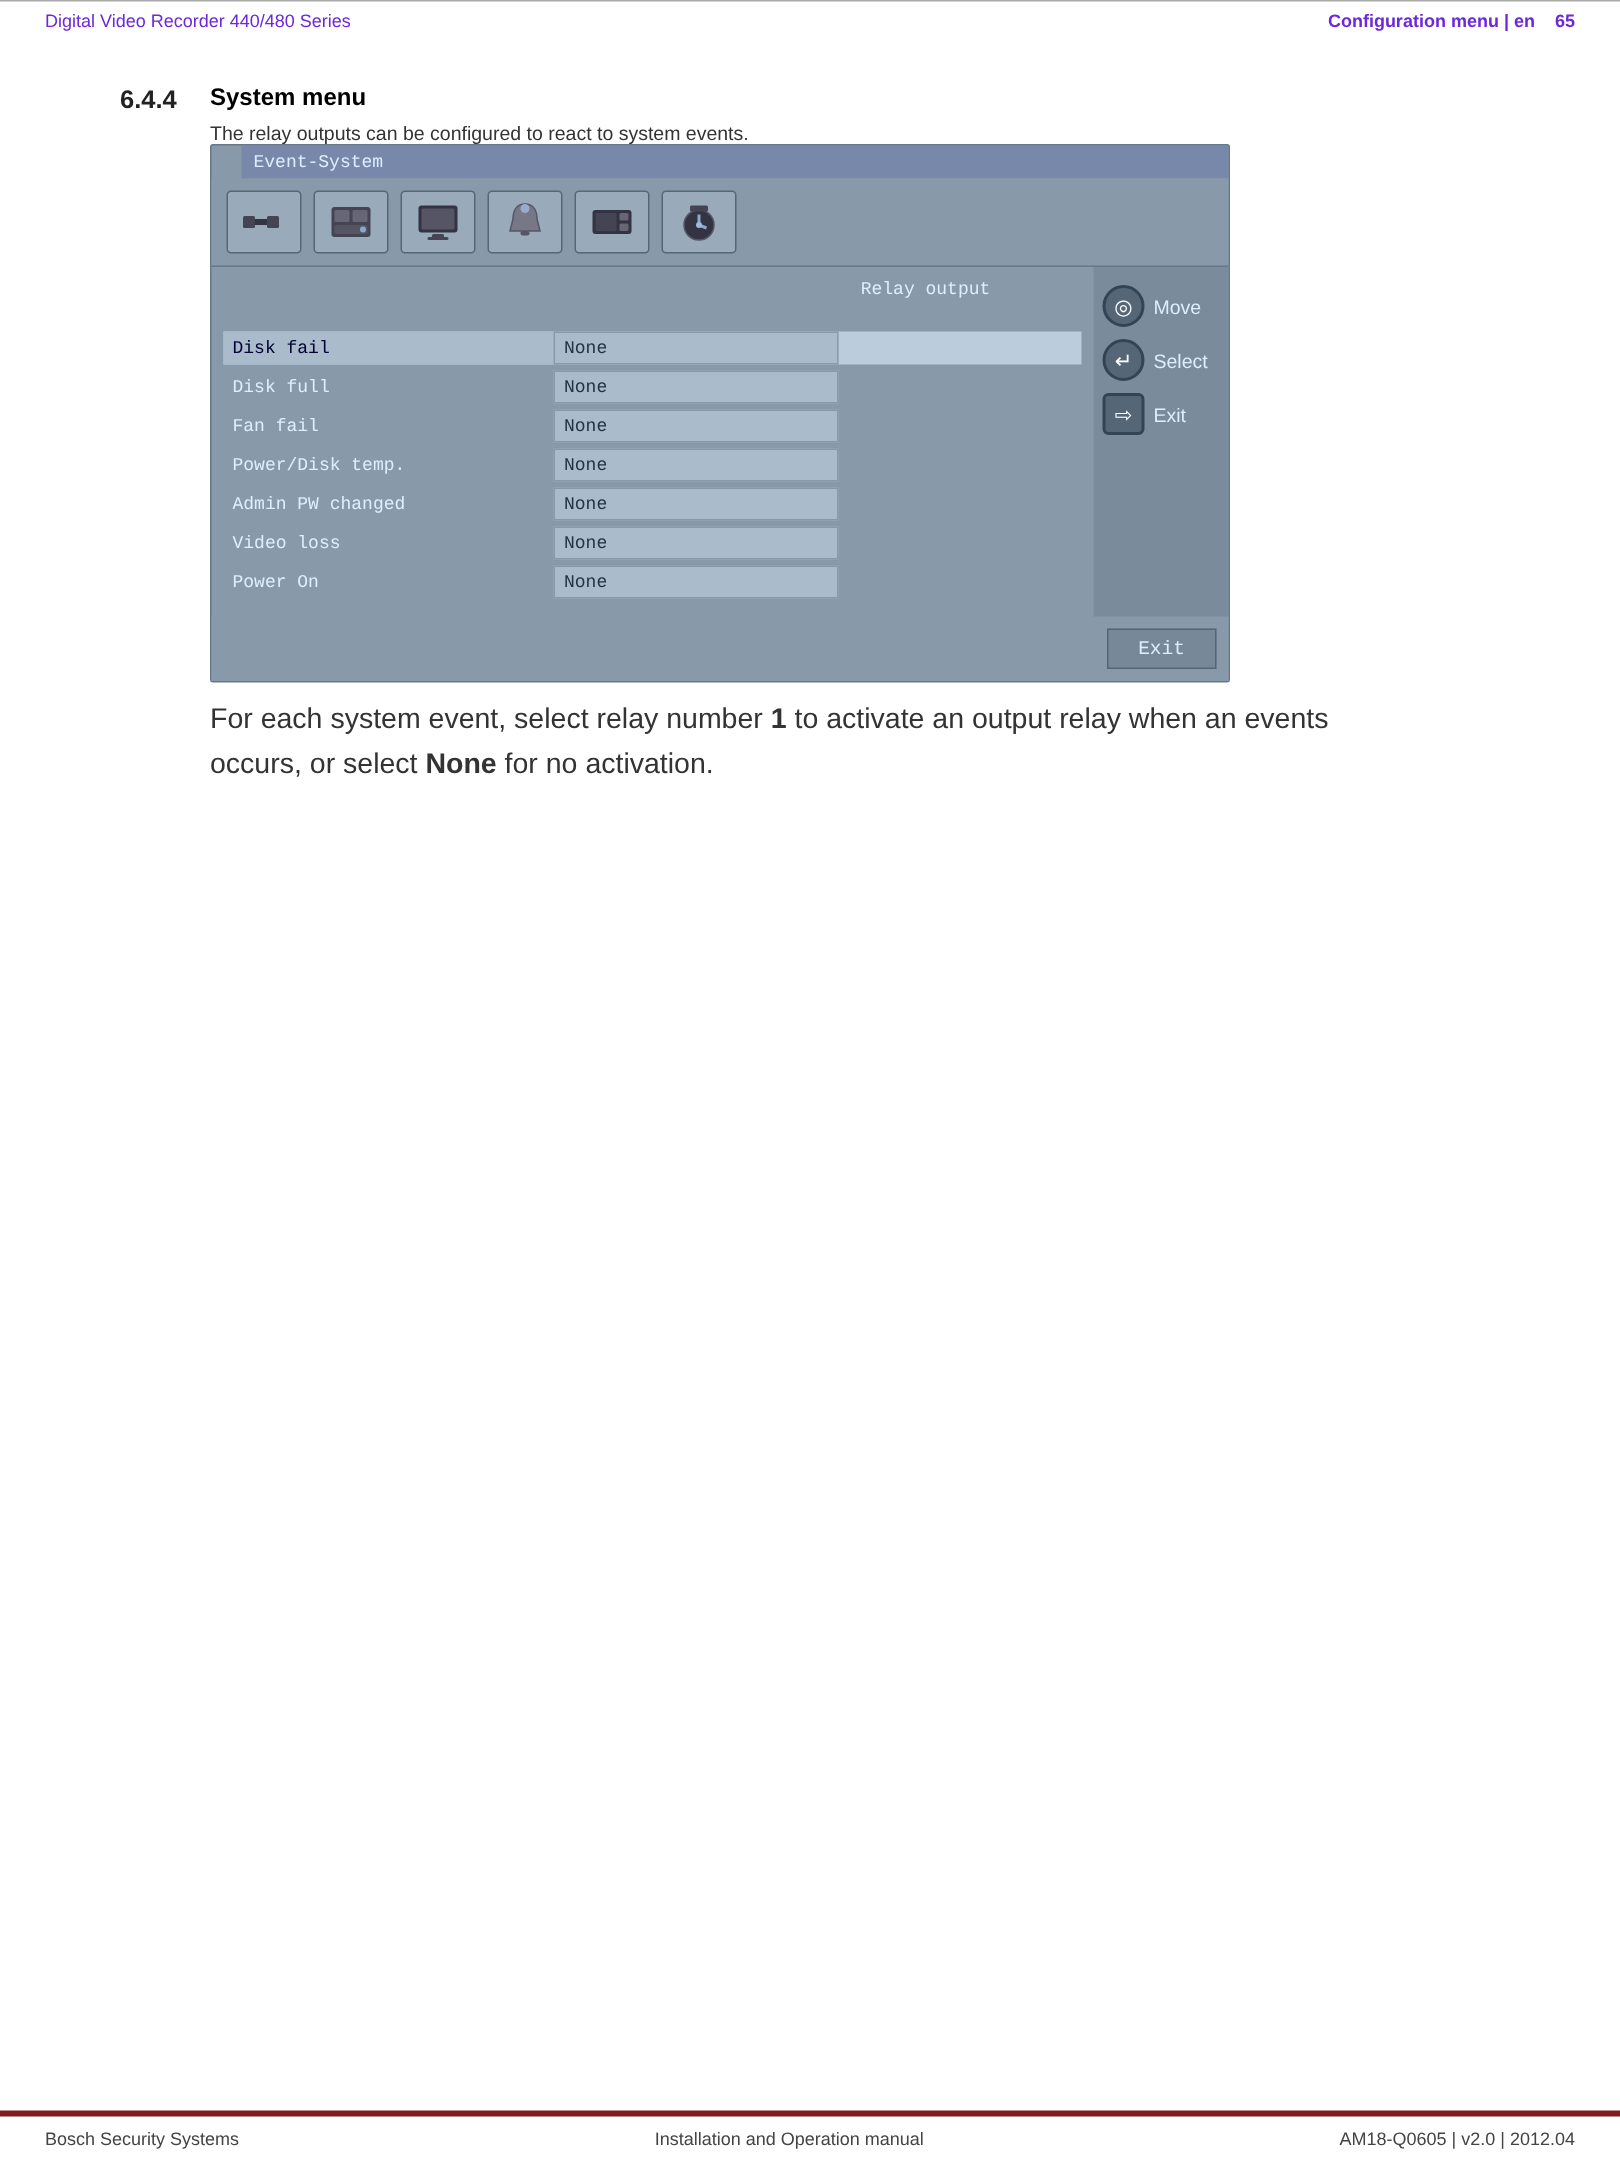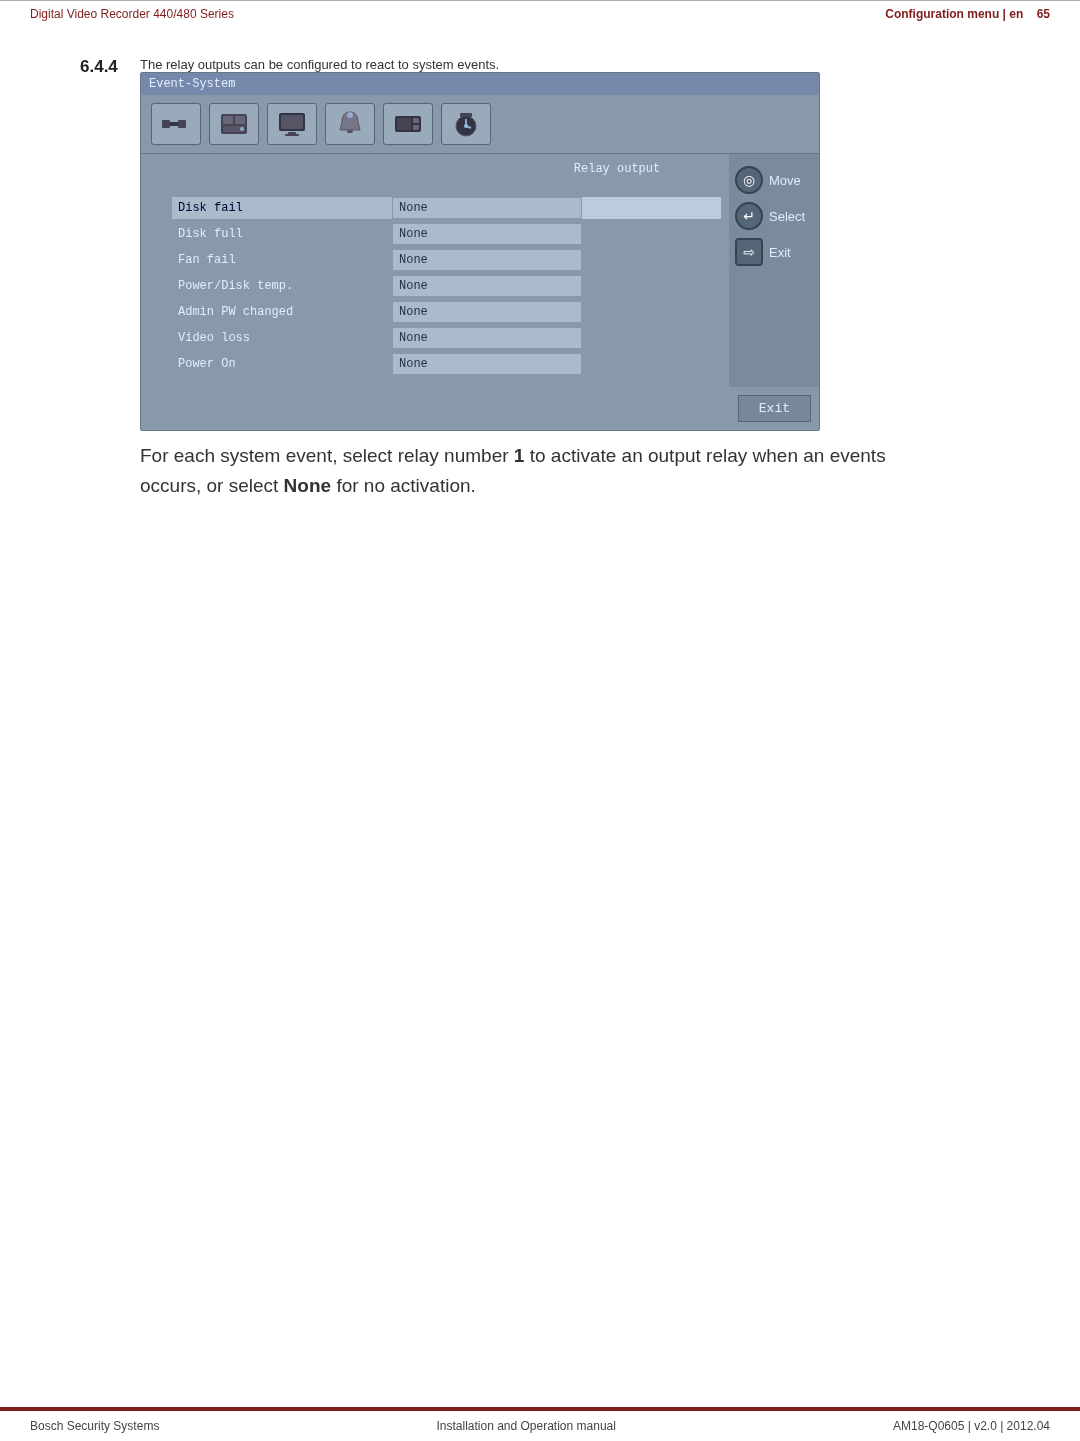--- a/index.html
+++ b/index.html
@@ -14,21 +14,21 @@
     }
 
     
     .header-bar {
       border-top: 1px solid #aaa;
       display: flex;
       justify-content: space-between;
       align-items: center;
       padding: 6px 30px;
       font-size: 12px;
-      color: #7f1d1d;
+      color: #6d28d9;
     }
     .header-bar .right {
       font-weight: bold;
     }
 
     
     .footer-bar {
       position: absolute;
       bottom: 0;
       left: 0;
@@ -68,20 +68,21 @@
       border-radius: 2px;
       margin-bottom: 10px;
     }
 
     .dvr-panel-title {
       background: #7788aa;
       color: #ddeeff;
       font-size: 12px;
       padding: 4px 8px;
       font-family: 'Courier New', monospace;
+      margin-left: 20px;
     }
 
     
     .dvr-toolbar {
       background: #8899aa;
       display: flex;
       align-items: center;
       padding: 8px 10px;
       gap: 8px;
       border-bottom: 1px solid #667788;
@@ -140,21 +141,20 @@
       font-family: 'Courier New', monospace;
       width: 200px;
       text-align: center;
     }
 
     
     .dvr-row {
       display: flex;
       align-items: flex-start;
       margin-bottom: 4px;
-      margin-left: 23px;
     }
 
     .dvr-row.active {
       background: #bbccdd;
     }
 
     .dvr-row-label {
       width: 220px;
       color: #ddeeff;
       font-size: 12px;
@@ -272,20 +272,21 @@
   </span>
 </div>
 
 <div class="content">
 
   <div class="section-header">
     <div class="section-num-col">
       <span style="font-size:17px; font-weight:bold;">6.4.4</span>
     </div>
     <div>
+      <div class="section-title">System menu</div>
       <div class="section-desc">The relay outputs can be configured to react to system events.</div>
 
       <div class="dvr-panel">
 
         <div class="dvr-panel-title">Event-System</div>
 
         <div class="dvr-toolbar">
 
           <div class="dvr-icon-btn">
             <svg viewBox="0 0 32 32" xmlns="http://www.w3.org/2000/svg">

